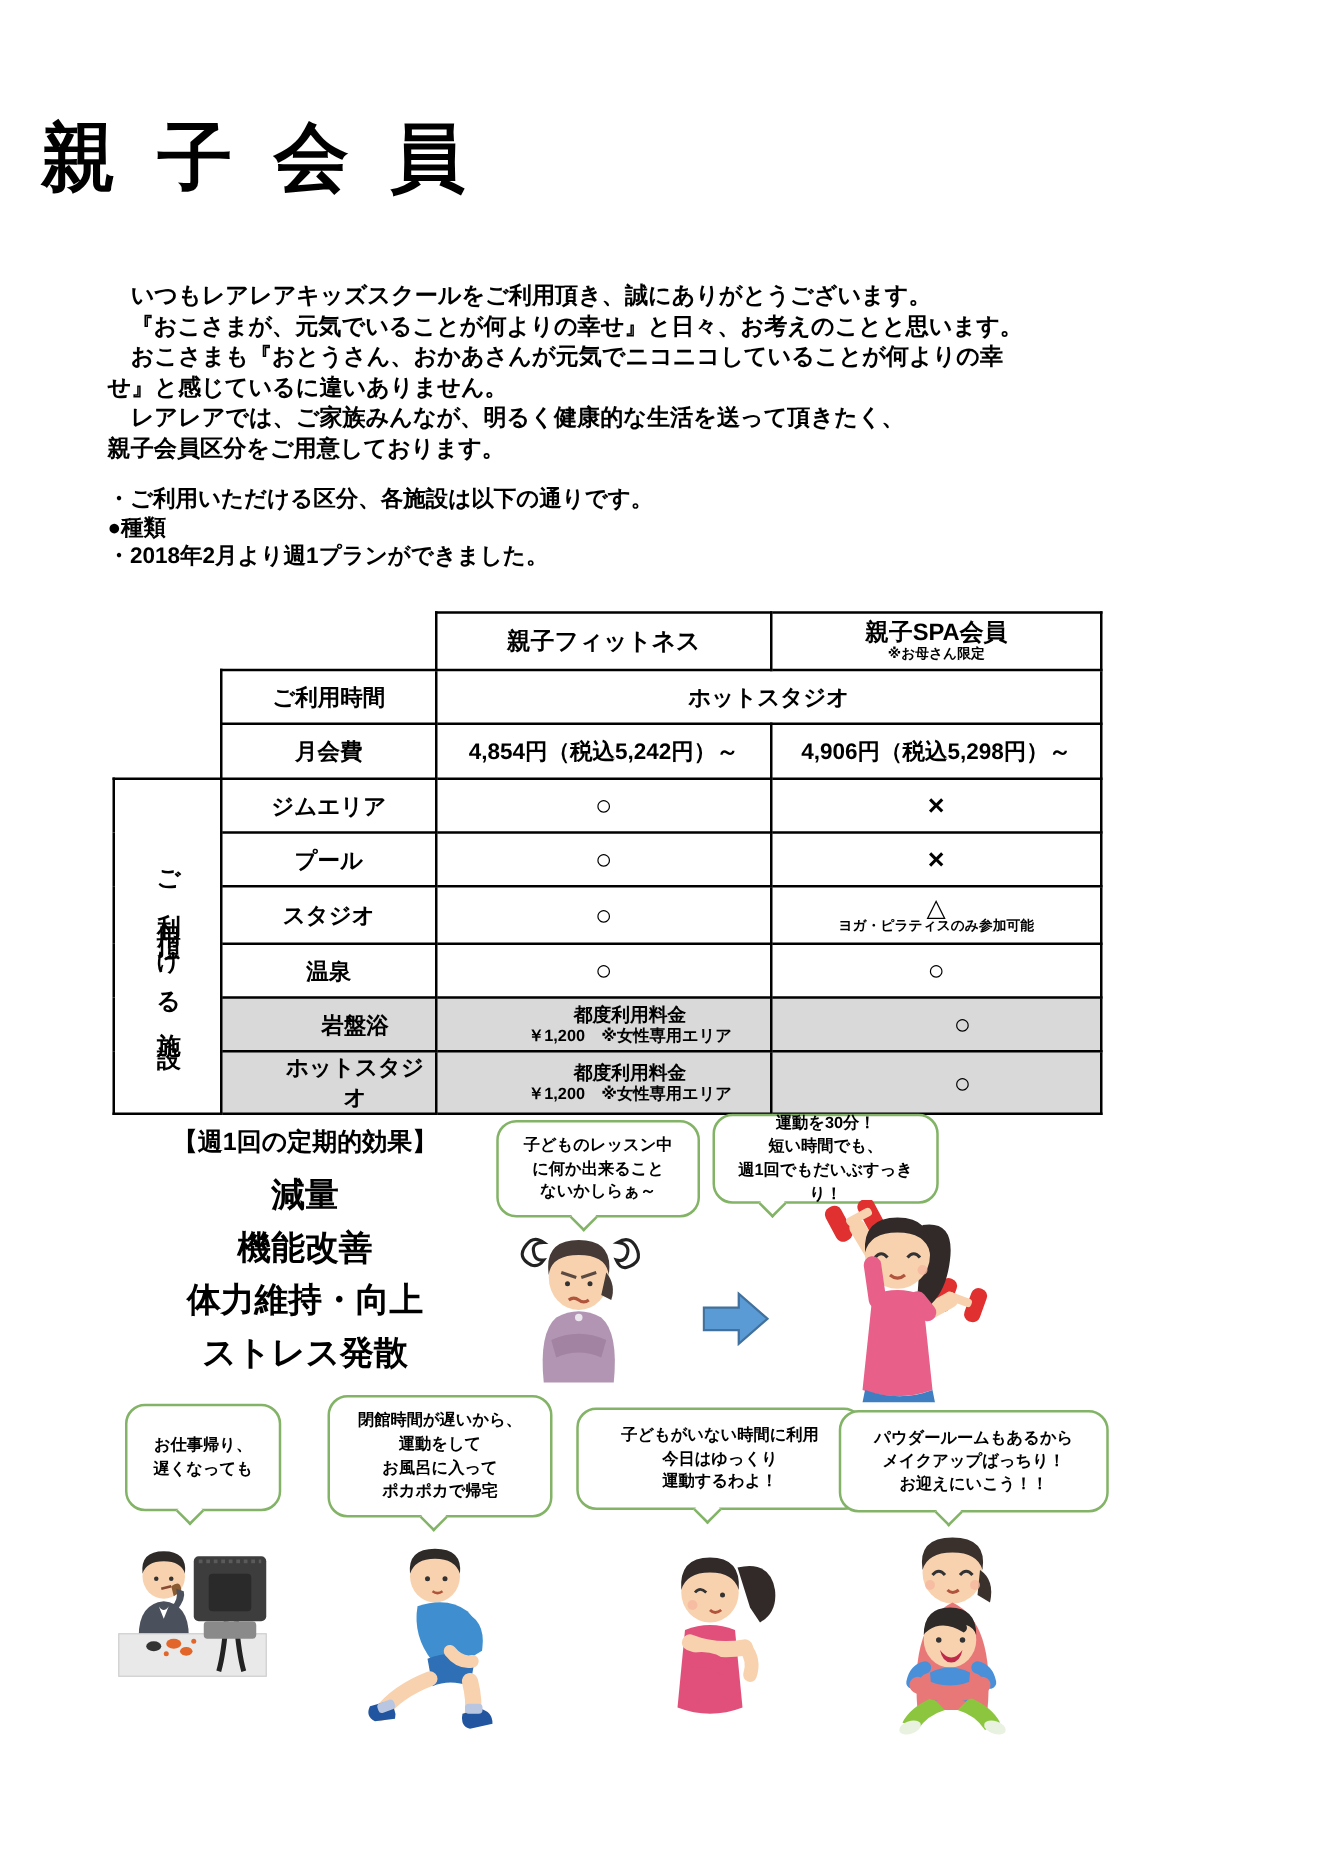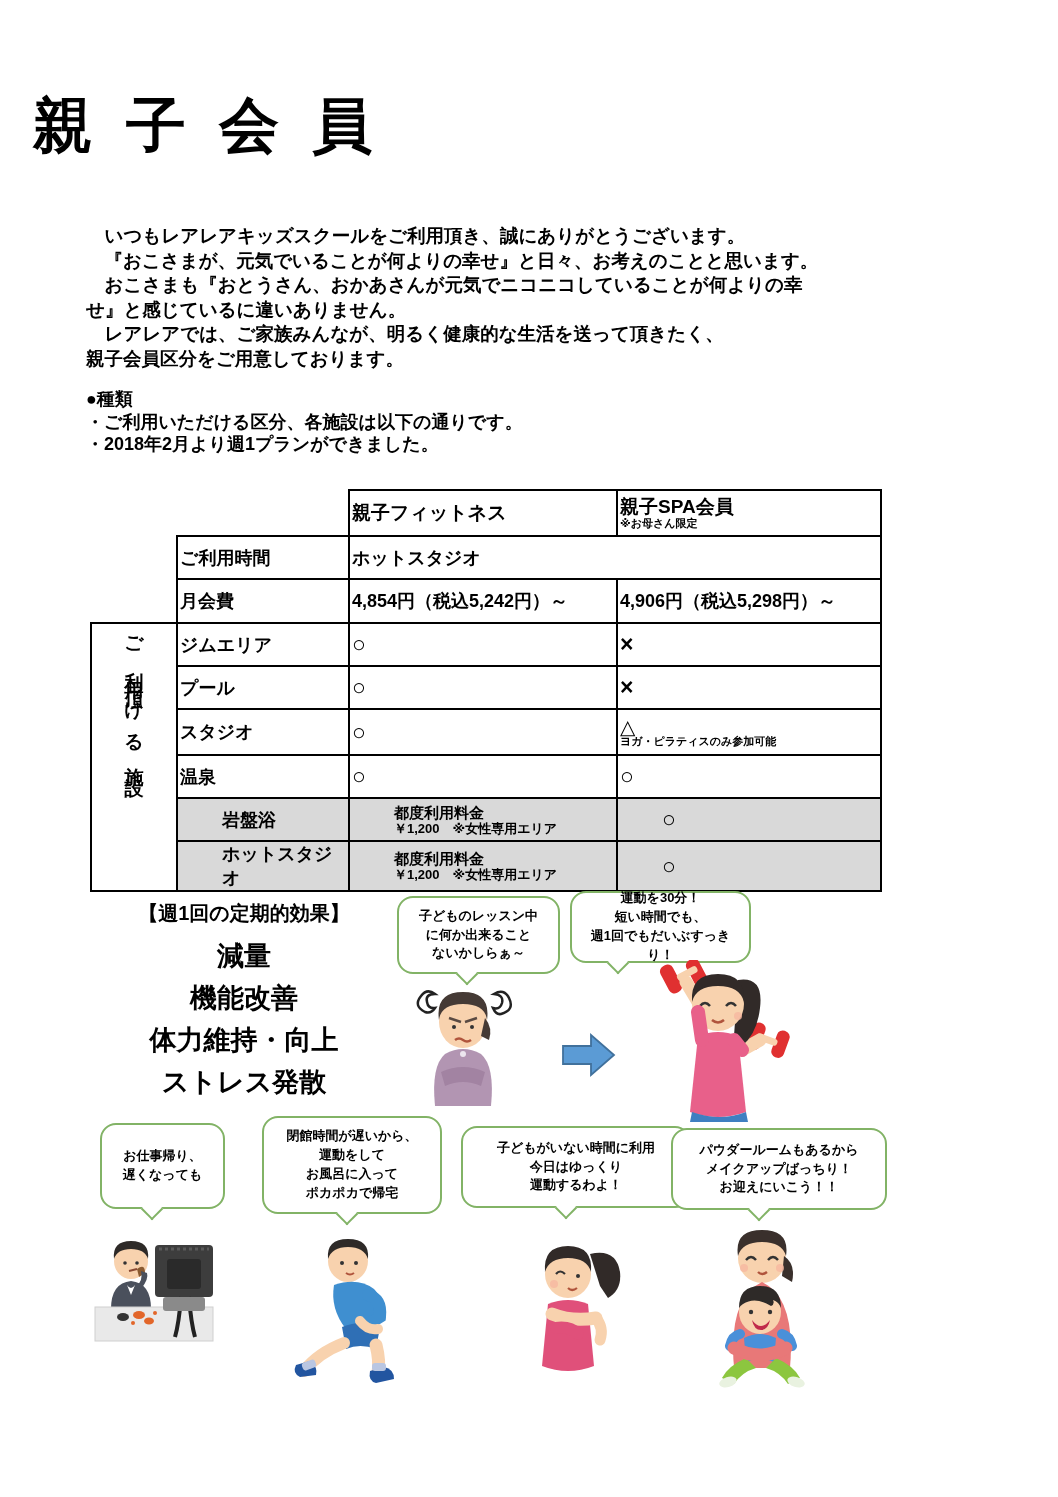--- a/index.html
+++ b/index.html
@@ -22,21 +22,21 @@
     font-size:18.5px; line-height:24.5px; white-space:pre-line;
   }
   
   .category { position:absolute; left:86px; top:388px; font-size:18px; line-height:22.5px; }
   
   table.price-table {
     position:absolute; left:90px; top:489px;
     border-collapse:collapse; table-layout:fixed; border:none;
   }
   table.price-table td {
-    border:2px solid #000; vertical-align:middle;
+    border:2px solid #000; text-align:center; vertical-align:middle;
     font-weight:bold; padding:0 2px; background:#fff;
   }
   table.price-table td.noborder { border:none; background:transparent; }
   td.side-label {
     writing-mode:vertical-rl; text-orientation:upright;
     font-size:19px; letter-spacing:0.55em; padding:8px 0;
   }
   td.row-label { font-size:18px; }
   td.hdr { font-size:19px; }
   td.hdr .sub { font-size:11px; line-height:12px; font-weight:bold; }
@@ -74,22 +74,22 @@
   <div class="doc-title">親子会員</div>
 
   <div class="intro">　いつもレアレアキッズスクールをご利用頂き、誠にありがとうございます。
 　『おこさまが、元気でいることが何よりの幸せ』と日々、お考えのことと思います。
 　おこさまも『おとうさん、おかあさんが元気でニコニコしていることが何よりの幸
 せ』と感じているに違いありません。
 　レアレアでは、ご家族みんなが、明るく健康的な生活を送って頂きたく、
 親子会員区分をご用意しております。</div>
 
   <div class="category">
+    <div>・ご利用いただける区分、各施設は以下の通りです。</div>
     <div>●種類</div>
-    <div>・ご利用いただける区分、各施設は以下の通りです。</div>
     <div>・2018年2月より週1プランができました。</div>
   </div>
 
   <table class="price-table">
     <colgroup>
         <col style="width:86px">
         <col style="width:172px">
         <col style="width:268px">
         <col style="width:264px">
       </colgroup>

